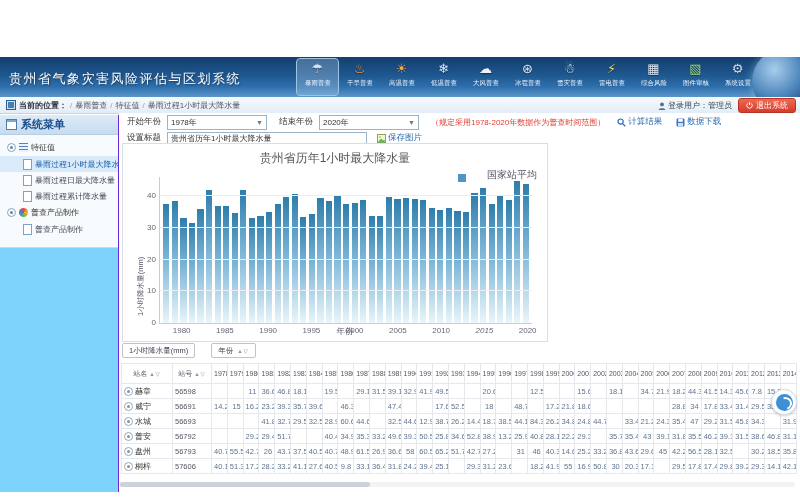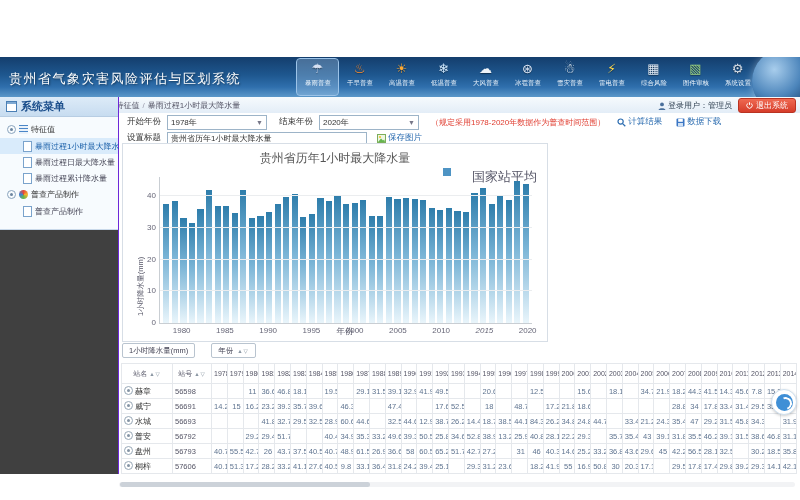--- a/index.html
+++ b/index.html
@@ -24,21 +24,21 @@
   .crumb .loc-ico{width:8px;height:8px;margin:0 3px 0 6px;background:#4a7fb5;border:1px solid #2f5f92;
                   box-shadow:inset 0 0 0 1px #cfe2f2}
   .crumb b{color:#334;font-weight:bold}
   .crumb .sep{margin:0 3px;color:#99a}
   .crumb .bc-item{color:#556;cursor:pointer}
   .crumb-right{position:absolute;right:4px;top:1px;display:flex;align-items:center;gap:6px}
   .user-lbl{font-size:8px;color:#345;display:flex;align-items:center;gap:2px}
   .exit-btn{background:linear-gradient(#ef6a52,#d63c2a);color:#fff;font-size:8px;border-radius:3px;
             padding:1px 7px;display:flex;align-items:center;gap:3px;cursor:pointer;border:1px solid #b93322}
   
-  .sidebar{position:absolute;left:0;top:97px;width:118px;height:377px;background:#404040;border-right:1px solid #6d28d9}
+  .sidebar{position:absolute;left:0;top:115px;width:118px;height:377px;background:#7dd3fc;border-right:1px solid #6d28d9}
   .side-hd{height:19px;background:linear-gradient(#ddebf8,#c7dcf0);border-bottom:1px solid #b7cde3;
            display:flex;align-items:center;gap:4px;padding-left:6px;color:#1c4f8c;font-weight:bold;font-size:11px}
   .win-ico{width:9px;height:9px;border:1px solid #4a7fb5;background:#fff;box-shadow:inset 0 2px 0 #7fa9d2}
   .tree{background:#f7fbfe;padding:4px 0 10px 0;border-bottom:1px solid #c9d9ea}
   .tree-group{display:flex;align-items:center;gap:3px;padding:3px 0 3px 7px;font-size:8px;color:#333;cursor:pointer}
   .tree-item{display:flex;align-items:center;gap:3px;padding:2.5px 0 2.5px 23px;font-size:8px;color:#445;cursor:pointer;white-space:nowrap}
   .tree-item.active{background:#d9ebfb;color:#1a5fa8}
   .tgl{width:7px;height:7px;border:1px solid #8aa4bd;border-radius:50%;position:relative;flex:0 0 auto}
   .tgl::after{content:"";position:absolute;left:2px;top:2px;width:3px;height:3px;border-radius:50%;background:#6c86a0}
   .ico-list{width:9px;height:9px;flex:0 0 auto;background:repeating-linear-gradient(#4a86c8 0 1.5px,#eaf2fa 1.5px 3px)}
@@ -51,21 +51,21 @@
   .sel{width:92px;height:13px;border:1px solid #9db4c8;background:#fff;display:flex;align-items:center;
        justify-content:space-between;padding:0 3px;font-size:8px;color:#333;margin:0 12px 0 6px;cursor:pointer}
   .sel .arr{color:#778;font-size:7px}
   .note{color:#e03c2f;font-size:8px;margin-right:12px}
   .lnk{display:flex;align-items:center;gap:2px;color:#2b6cb0;font-size:8.5px;margin-right:14px;cursor:pointer}
   .inp{width:192px;height:11px;border:1px solid #9db4c8;font-size:8px;color:#333;padding:0 3px;
        margin:0 10px 0 6px;font-family:inherit}
   
   .chart-panel{position:absolute;left:3px;top:30px;width:424px;height:197px;border:1px solid #d7dee6;background:#fff}
   .c-title{text-align:center;font-size:12px;color:#555;margin-top:6px}
-  .legend{position:absolute;right:10px;top:24px;display:flex;align-items:flex-start;gap:21px;font-size:13px;color:#556}
+  .legend{position:absolute;right:10px;top:24px;display:flex;align-items:flex-end;gap:21px;font-size:10px;color:#556}
   .legend .sq{width:8px;height:8px;background:#4e94c4}
   .plot{position:absolute;left:36px;top:33px;width:372px;height:146px;
         border-left:1px solid #c9ced3;border-bottom:1px solid #c9ced3}
   .gridline{position:absolute;left:0;width:100%;height:1px;background:#ebedef}
   .ytick{position:absolute;right:calc(100% + 4px);font-size:8px;color:#667;transform:translateY(4px)}
   .bars{position:absolute;left:0;top:0;width:100%;height:100%;display:flex;align-items:flex-end;padding:0 2px;box-sizing:border-box}
   .bar{flex:1;margin:0 1.2px;background:linear-gradient(180deg,#2e7dab 0%,#79b4d6 45%,#e9f5fb 100%)}
   .xtick{position:absolute;top:calc(100% + 3px);font-size:8px;color:#667;transform:translateX(-50%)}
   .ylab{position:absolute;left:13px;top:172px;font-size:7.5px;color:#556;white-space:nowrap;
         transform:rotate(-90deg);transform-origin:0 0}
@@ -79,21 +79,21 @@
   table{border-collapse:collapse;table-layout:fixed;width:676px;font-size:7.5px;border:1px solid #d4dae0}
   th,td{border:1px solid #e5e8ec;padding:0 2px;height:14px;overflow:hidden;white-space:nowrap}
   th{color:#556;font-weight:normal;height:19px;font-size:7px;background:#fff}
   th.c-name{width:46px}th.c-id{width:34px}
   td.c-val{text-align:right;color:#5f7490}
   td.c-name{color:#333;font-size:8px}
   td.c-id{color:#556}
   .expando{display:inline-block;width:7px;height:7px;border:1px solid #97a7b6;border-radius:50%;
            vertical-align:-1px;margin-right:2px;position:relative}
   .expando::after{content:"";position:absolute;left:2px;top:2px;width:3px;height:3px;border-radius:50%;background:#8494a4}
-  .name-flex{display:flex;align-items:flex-start}
+  .name-flex{display:flex;align-items:center}
   
   .spinner{position:absolute;right:3px;top:276px;width:24px;height:24px;border-radius:50%;background:#fff;
            border:1px solid #cfe0ef;box-shadow:0 1px 3px rgba(0,0,0,.2);display:flex;align-items:center;justify-content:center;cursor:pointer}
   .spinner .core{width:17px;height:17px;border-radius:50%;background:#3f8fd6;position:relative}
   .spinner .core::after{content:"";position:absolute;left:3px;top:3px;width:9px;height:9px;border-radius:50%;
            border:2px solid #fff;border-left-color:transparent;border-bottom-color:transparent;transform:rotate(25deg)}
   .hscroll{position:absolute;left:0;top:369px;width:676px;height:5px;background:#f2f3f5;border-radius:3px}
   .hscroll .thumb{position:absolute;left:1px;top:0;width:250px;height:5px;background:#ccd2d9;border-radius:3px;cursor:pointer}
 </style>
 </head>

